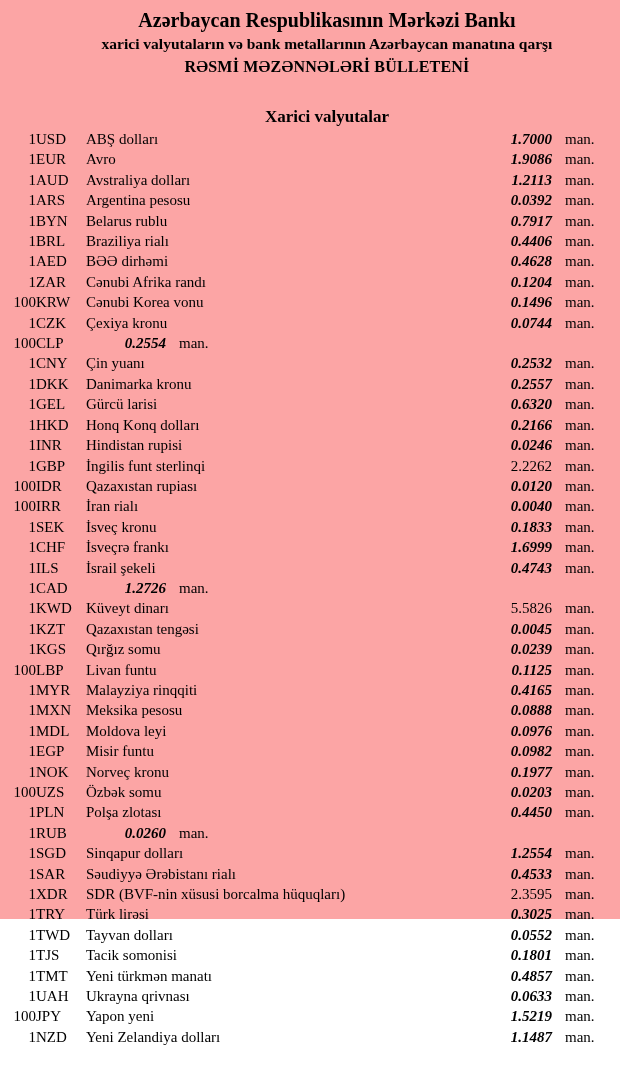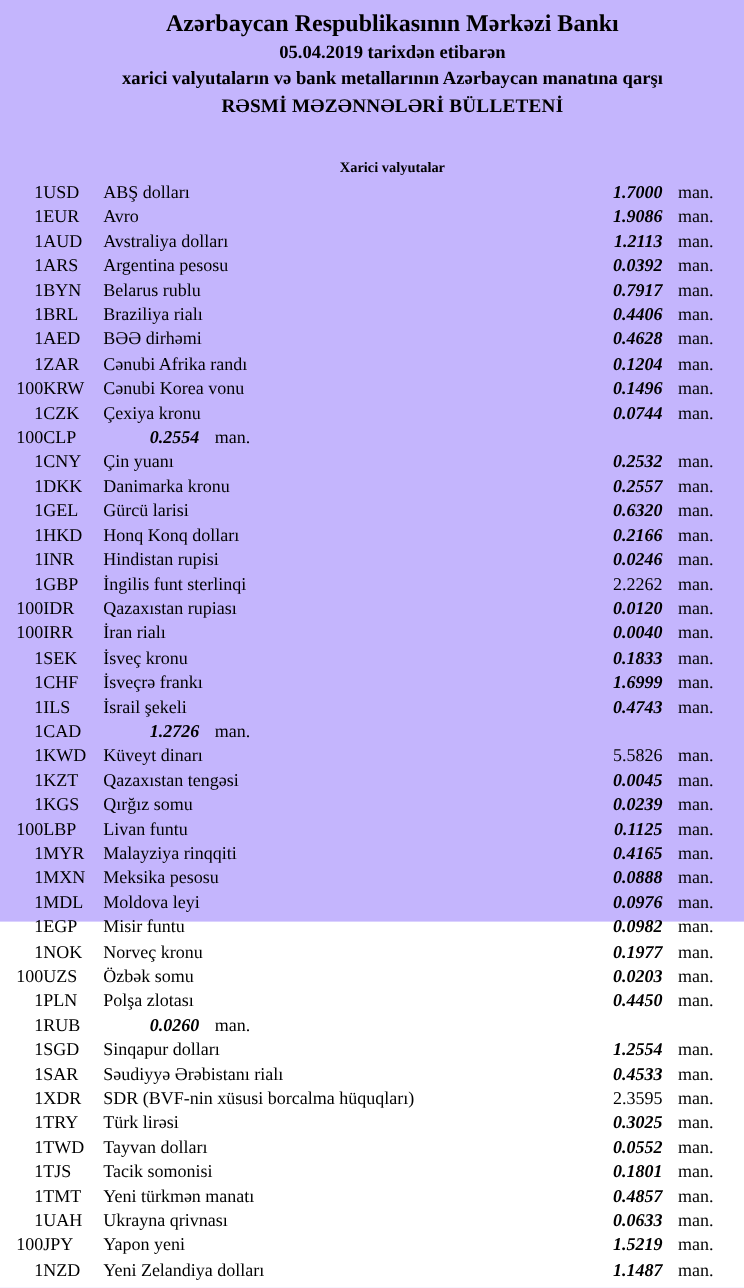--- a/index.html
+++ b/index.html
@@ -11,22 +11,22 @@
     width: 620px;
     height: 1073px;
     overflow: hidden;
     color: #000000;
     font-family: "Liberation Serif", "DejaVu Serif", serif;
     -webkit-font-smoothing: antialiased;
   }
   .page {
     position: relative;
     width: 620px;
-    height: 768px;
-    background: #c4b5fd;
+    height: 919px;
+    background: #fca5a5;
   }
   .header {
     margin-left: 36px;
     width: 582px;
     text-align: center;
     padding-top: 7px;
   }
   .title {
     font-size: 20px;
     font-weight: bold;
@@ -40,21 +40,21 @@
   .sub-bulletin {
     font-size: 16px;
     font-weight: bold;
     line-height: 23px;
     letter-spacing: 0.2px;
   }
   .section-title {
     margin-left: 36px;
     width: 582px;
     text-align: center;
-    font-size: 12px;
+    font-size: 17px;
     font-weight: bold;
     line-height: 20px;
     margin-top: 29px;
   }
   .rates {
     margin-top: 2px;
   }
   .row {
     display: flex;
     align-items: baseline;
@@ -95,21 +95,20 @@
     margin-left: 13px;
   }
 </style>
 </head>
 <body>
 
 <div class="page">
 
   <div class="header">
     <div class="title">Azərbaycan Respublikasının Mərkəzi Bankı</div>
-    <div class="sub-date">05.04.2019 tarixdən etibarən</div>
     <div class="sub-scope">xarici valyutaların və bank metallarının Azərbaycan manatına qarşı</div>
     <div class="sub-bulletin">RƏSMİ MƏZƏNNƏLƏRİ BÜLLETENİ</div>
   </div>
 
   <div class="section-title">Xarici valyutalar</div>
 
   <div class="rates">
   <div class="row">
     <span class="qty">1</span>
     <span class="code">USD</span>

